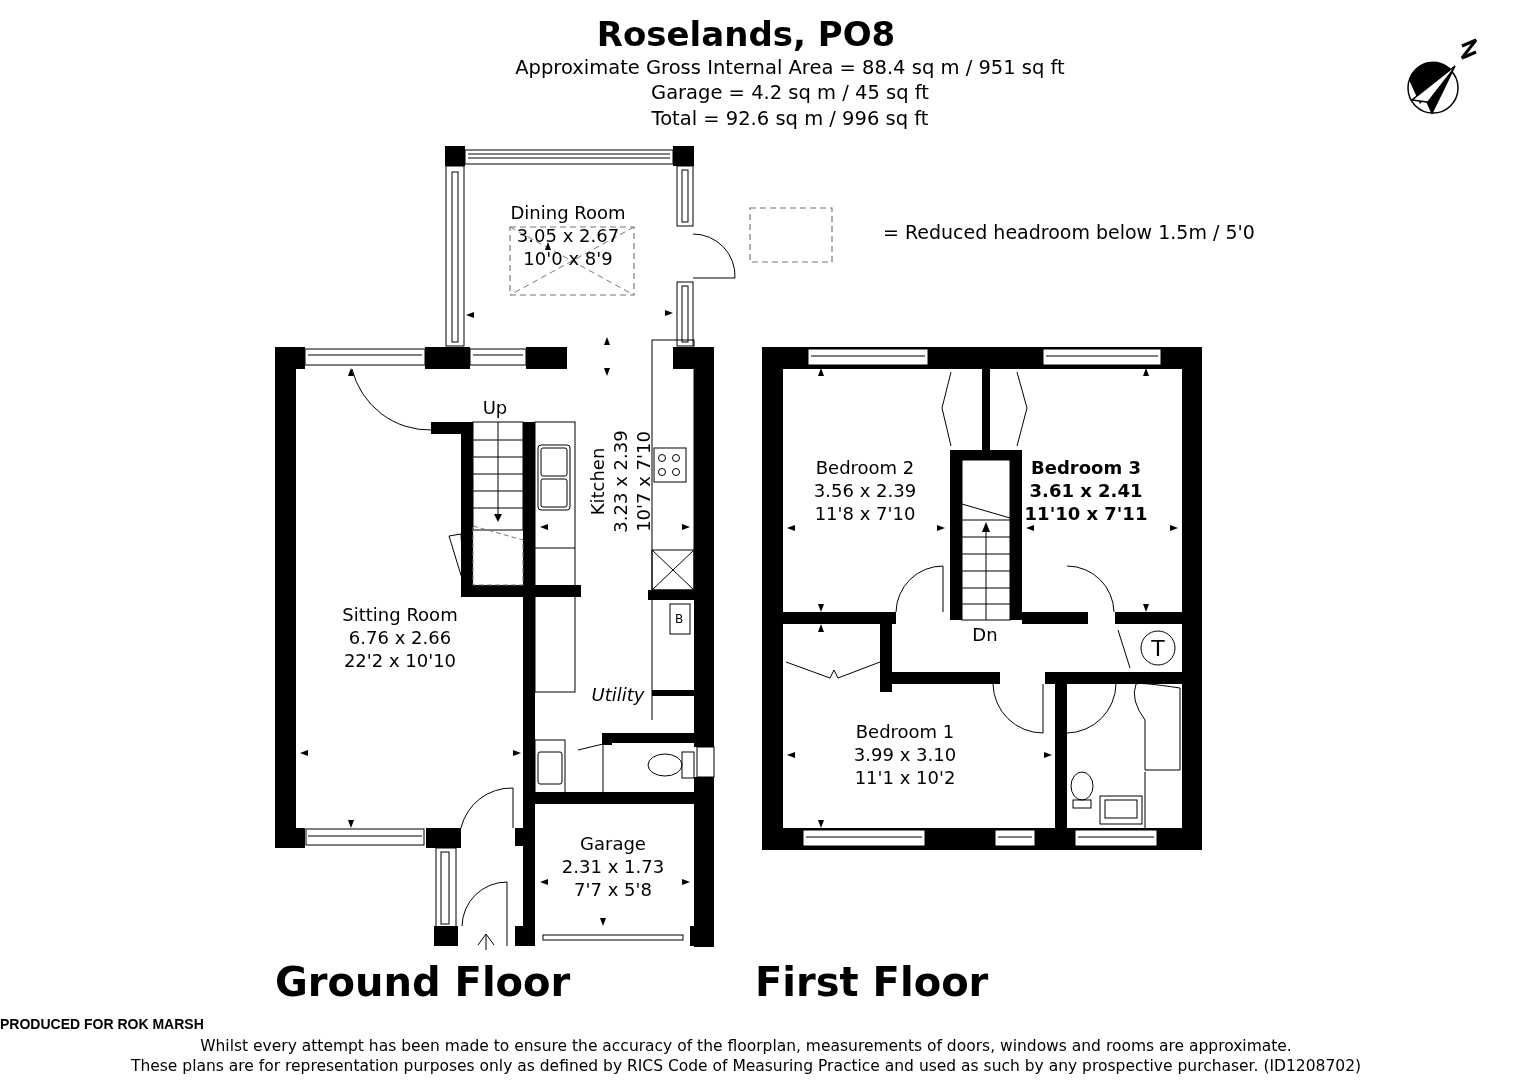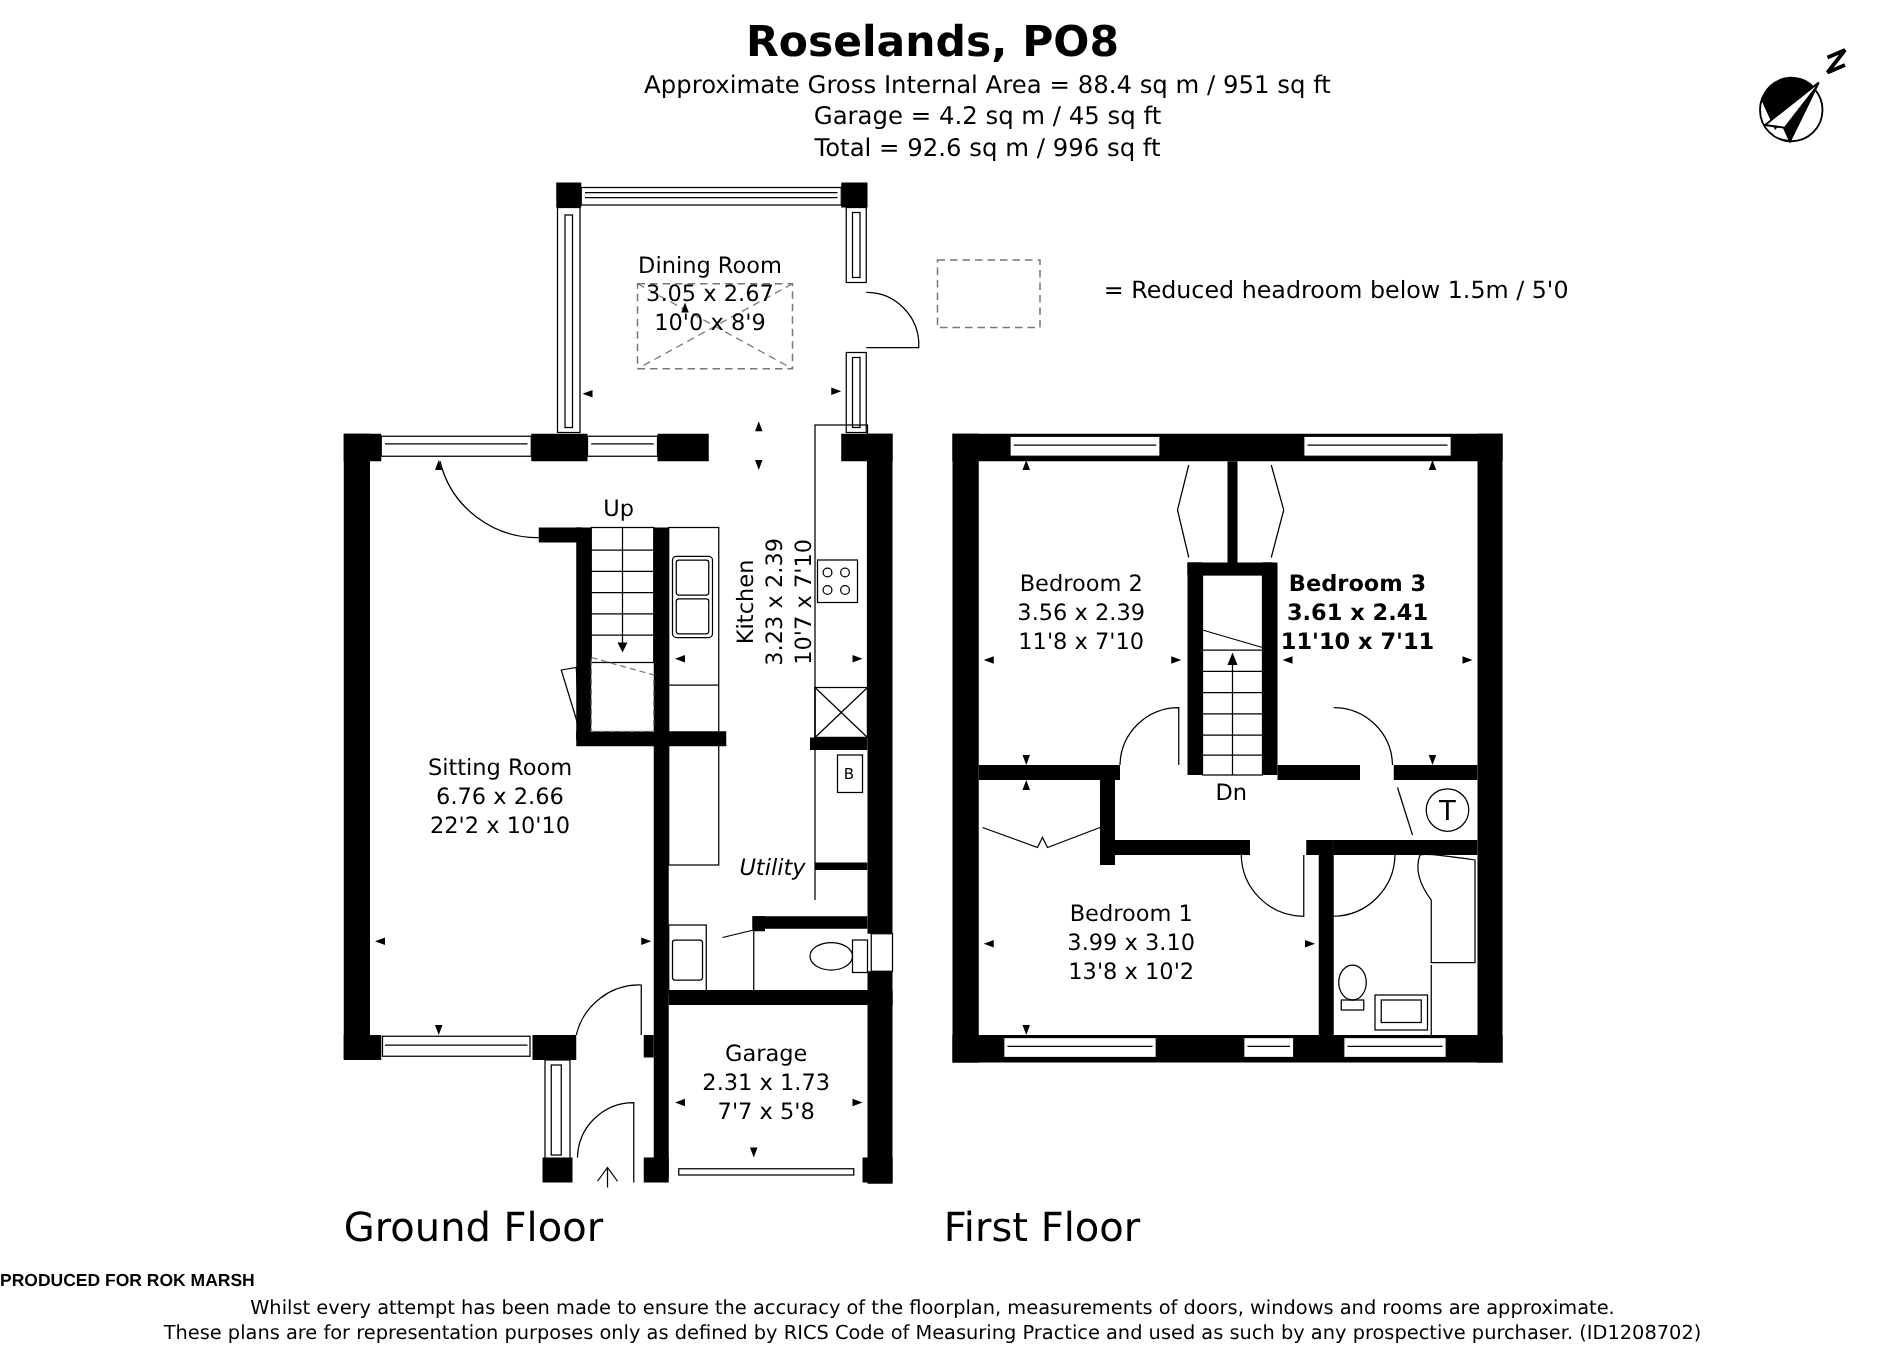--- a/index.html
+++ b/index.html
@@ -1,20 +1,20 @@
 <!DOCTYPE html>
 <html><head>
 <meta charset="utf-8">
 <style>
   html, body { margin: 0; padding: 0; background: #ffffff; }
   body { width: 1515px; height: 1080px; position: relative; overflow: hidden; font-family: "DejaVu Sans", sans-serif; color: #000; }
   .abs { position: absolute; }
   .title { left: 0; width: 1492px; top: 14px; text-align: center; font-weight: bold; font-size: 34px; line-height: 40px; }
   .subline { left: 0; width: 1492px; text-align: center; font-size: 19.5px; line-height: 25px; margin-left: 44px; }
-  .floor-label { font-weight: normal; font-size: 32px; line-height: 36px; }
+  .floor-label { font-weight: bold; font-size: 40px; line-height: 36px; }
   .footer-bold { left: 0; width: 1492px; top: 1016px; font-weight: bold; font-size: 14px; font-family: "Liberation Sans", sans-serif; }
   .footer-line { left: 0; width: 1492px; text-align: center; font-size: 15.5px; line-height: 20px; }
   .room-label { text-align: center; font-size: 18px; line-height: 23px; }
   .legend-text { font-size: 19px; line-height: 24px; }
   svg#plan { position: absolute; left: 0; top: 0; }
   .vert { transform-origin: center center; transform: rotate(-90deg); }
 </style>
 </head>
 <body>
 
@@ -271,21 +271,21 @@
   <div>11'8 x 7'10</div>
 </div>
 <div class="abs room-label" style="left:1022px; top:456px; width:128px;font-weight:bold;">
   <div>Bedroom 3</div>
   <div>3.61 x 2.41</div>
   <div>11'10 x 7'11</div>
 </div>
 <div class="abs room-label" style="left:830px; top:720px; width:150px;">
   <div>Bedroom 1</div>
   <div>3.99 x 3.10</div>
-  <div>13'8 x 10'2</div>
+  <div>11'1 x 10'2</div>
 </div>
 <div class="abs room-label" style="left:960px; top:623px; width:50px;">Dn</div>
 
 <div class="abs floor-label" style="left:275px; top:964px;">Ground Floor</div>
 <div class="abs floor-label" style="left:755px; top:964px;">First Floor</div>
 
 <div class="abs footer-bold">PRODUCED FOR ROK MARSH</div>
 <div class="abs footer-line" style="top:1036px;">Whilst every attempt has been made to ensure the accuracy of the floorplan, measurements of doors, windows and rooms are approximate.</div>
 <div class="abs footer-line" style="top:1056px;">These plans are for representation purposes only as defined by RICS Code of Measuring Practice and used as such by any prospective purchaser. (ID1208702)</div>
 

